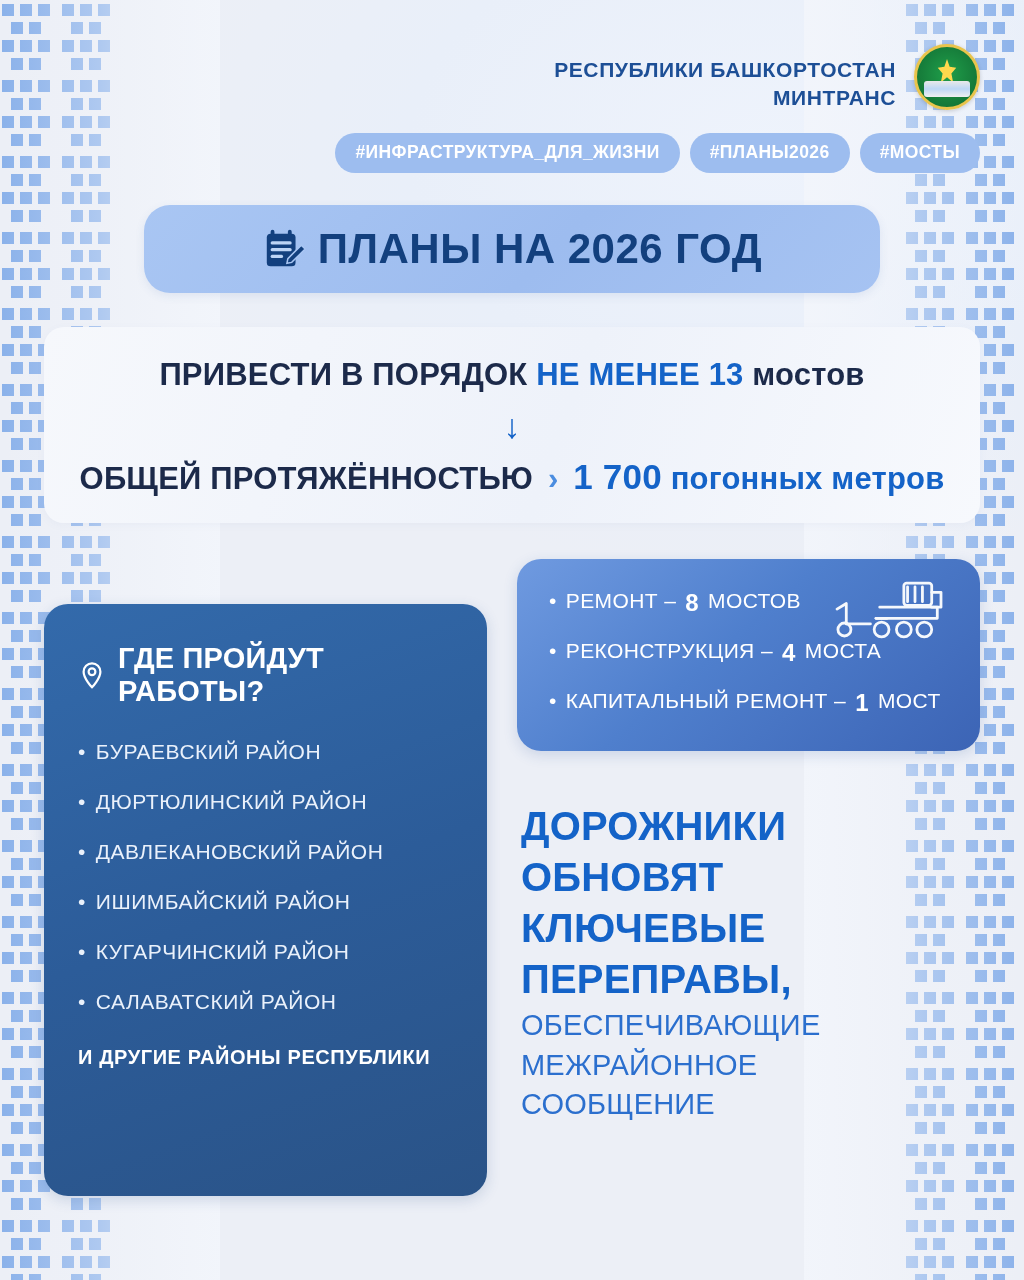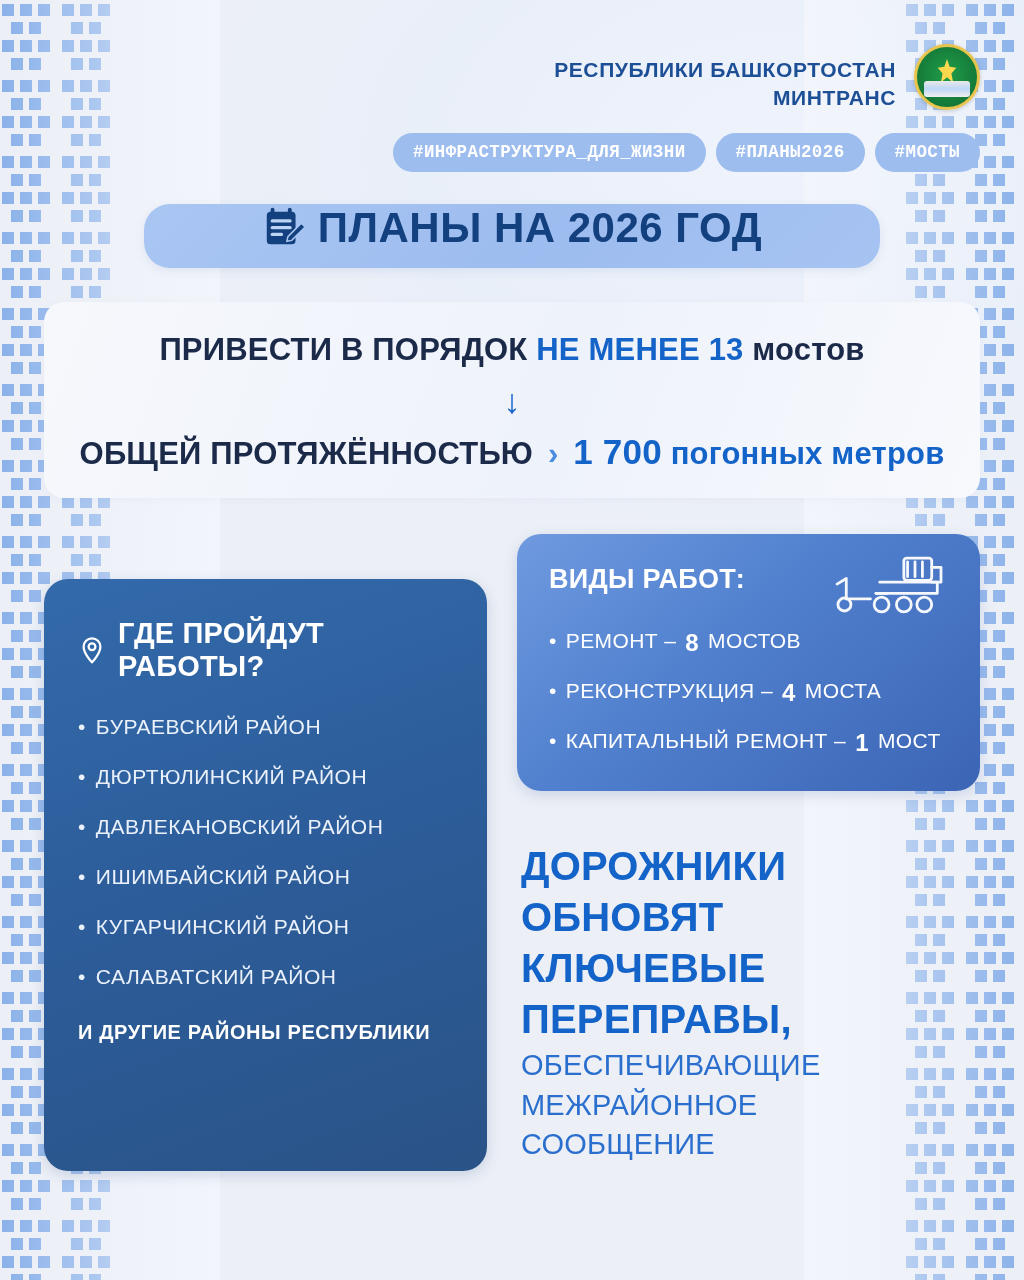--- a/index.html
+++ b/index.html
@@ -108,31 +108,31 @@
   }
   .tag {
     background: #9dbdef;
     color: #ffffff;
     font-weight: bold;
     font-size: 17.5px;
     letter-spacing: 0.4px;
     padding: 9px 20px 10px;
     border-radius: 20px;
     white-space: nowrap;
-    font-family: Liberation Mono, monospace;
   }
 
   
   .title-pill {
     margin: 32px auto 0;
     width: 736px;
-    height: 64px;
+    height: 88px;
     background: linear-gradient(135deg, #a9c6f3 0%, #9dbcef 55%, #a6c3f2 100%);
     border-radius: 26px;
     display: flex;
+    align-items: center;
     justify-content: center;
     gap: 10px;
     box-shadow: 0 3px 10px rgba(60,100,170,0.10);
   }
   .title-pill .ttl {
     color: #13407e;
     font-weight: bold;
     font-size: 42px;
     letter-spacing: 0.5px;
   }
@@ -419,21 +419,20 @@
               <path d="M60 32 h62 v12 h-66"></path>
               <path d="M56 44 h12"></path>
               <path d="M14 34 l10 -6 v22"></path>
               <path d="M24 50 h26"></path>
               <circle cx="22" cy="56" r="7"></circle>
               <circle cx="62" cy="56" r="8"></circle>
               <circle cx="86" cy="56" r="8"></circle>
               <circle cx="108" cy="56" r="8"></circle>
             </g>
           </svg>
-          <div class="works-title">ВИДЫ РАБОТ:</div>
 
           <div class="work-item">
             <span>•</span>
             <span>РЕМОНТ –</span>
             <b>8</b>
             <span>МОСТОВ</span>
           </div>
           <div class="work-item">
             <span>•</span>
             <span>РЕКОНСТРУКЦИЯ –</span>

